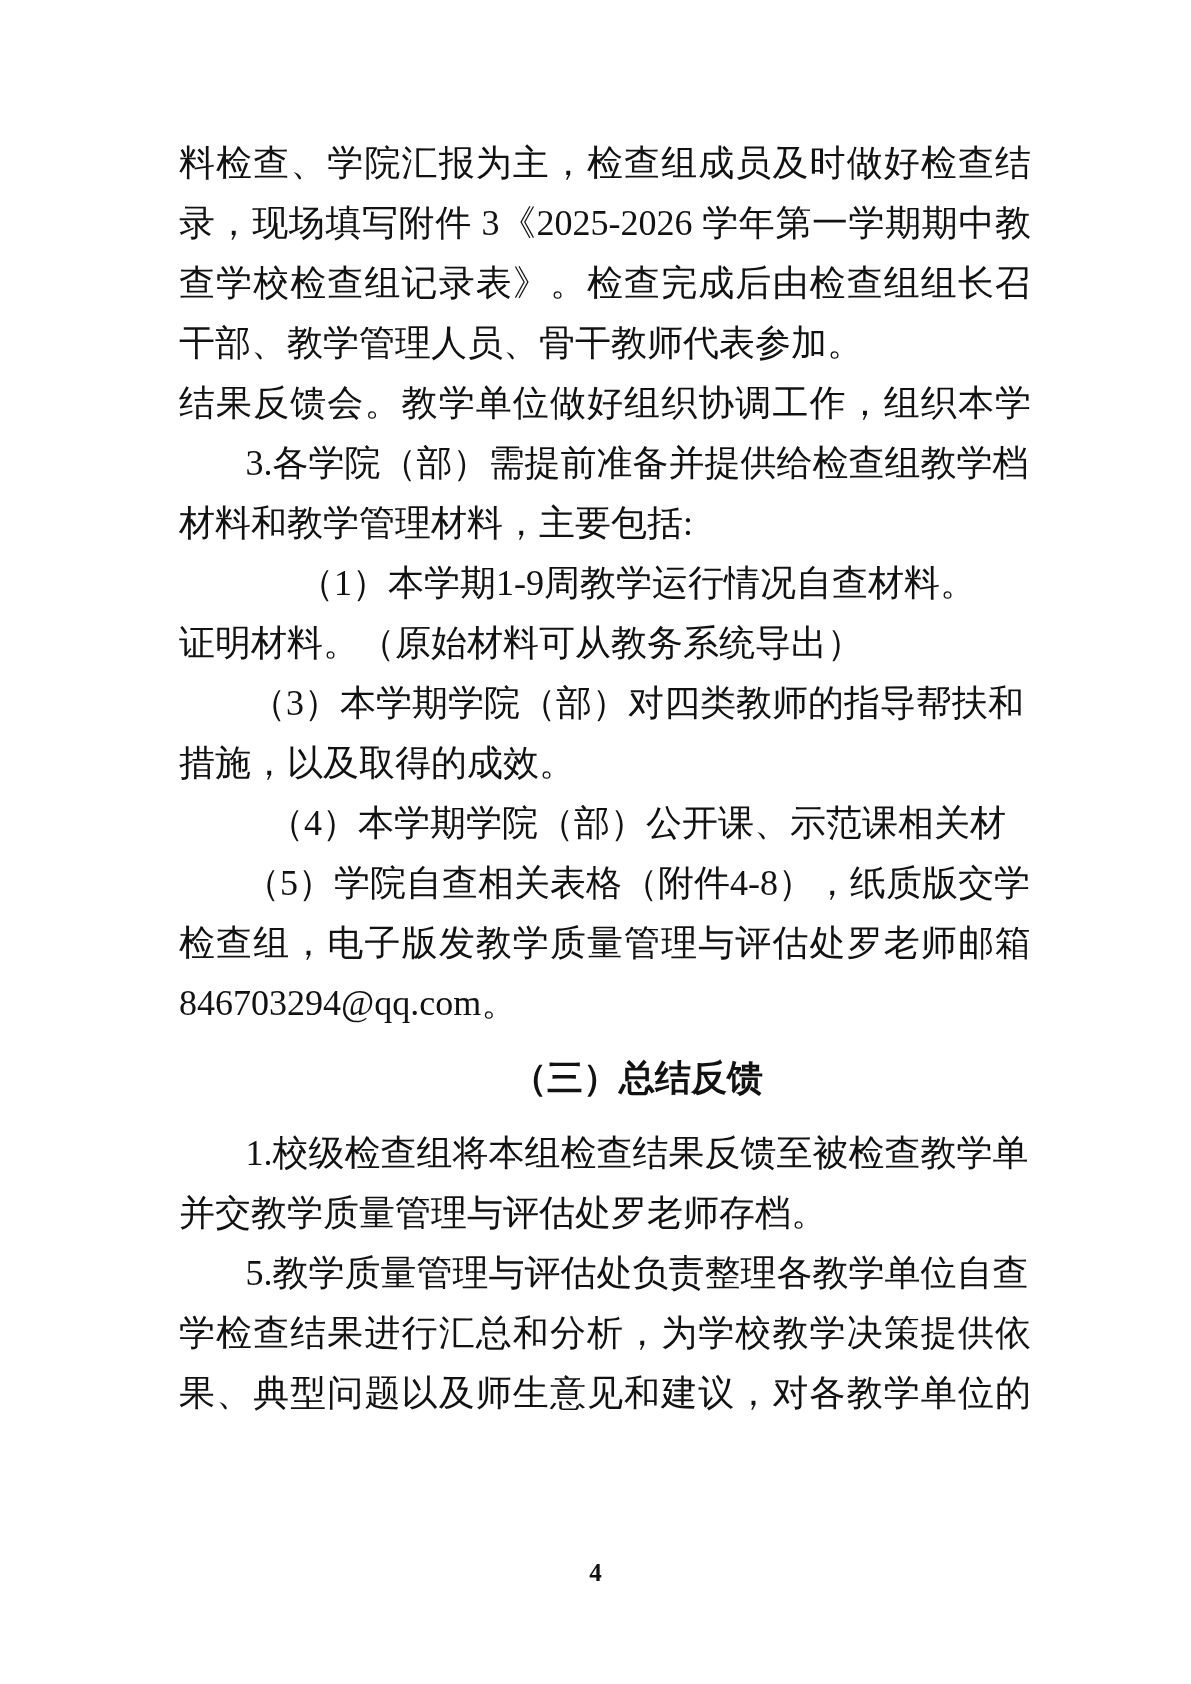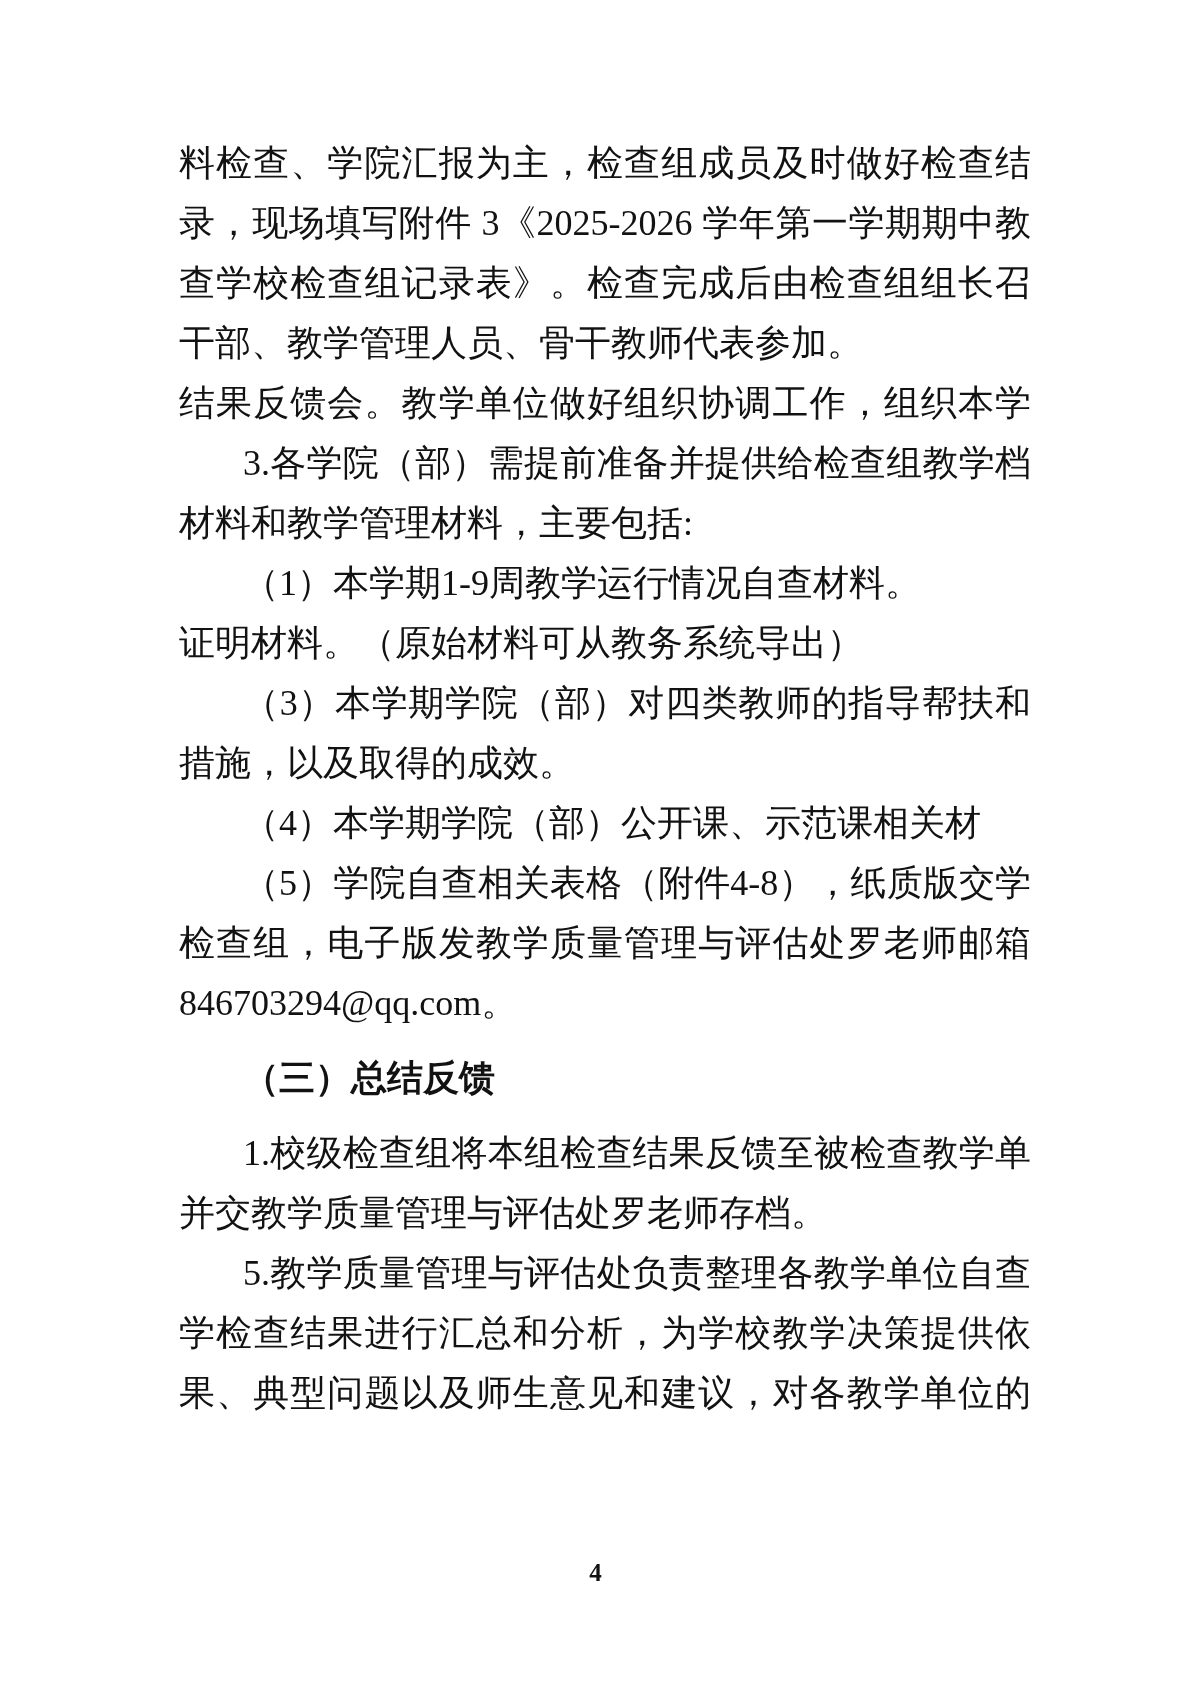--- a/index.html
+++ b/index.html
@@ -30,20 +30,21 @@
   }
   
   .j {
     text-align: justify;
     text-align-last: justify;
     text-justify: inter-character;
   }
   
   .ind {
     text-indent: 64px;
+    text-align: center;
   }
   .heading {
     font-family: Liberation Serif, serif;
     font-weight: 700;
     margin: 15px 0;
   }
   .page-number {
     position: absolute;
     top: 1558px;
     left: 0;

